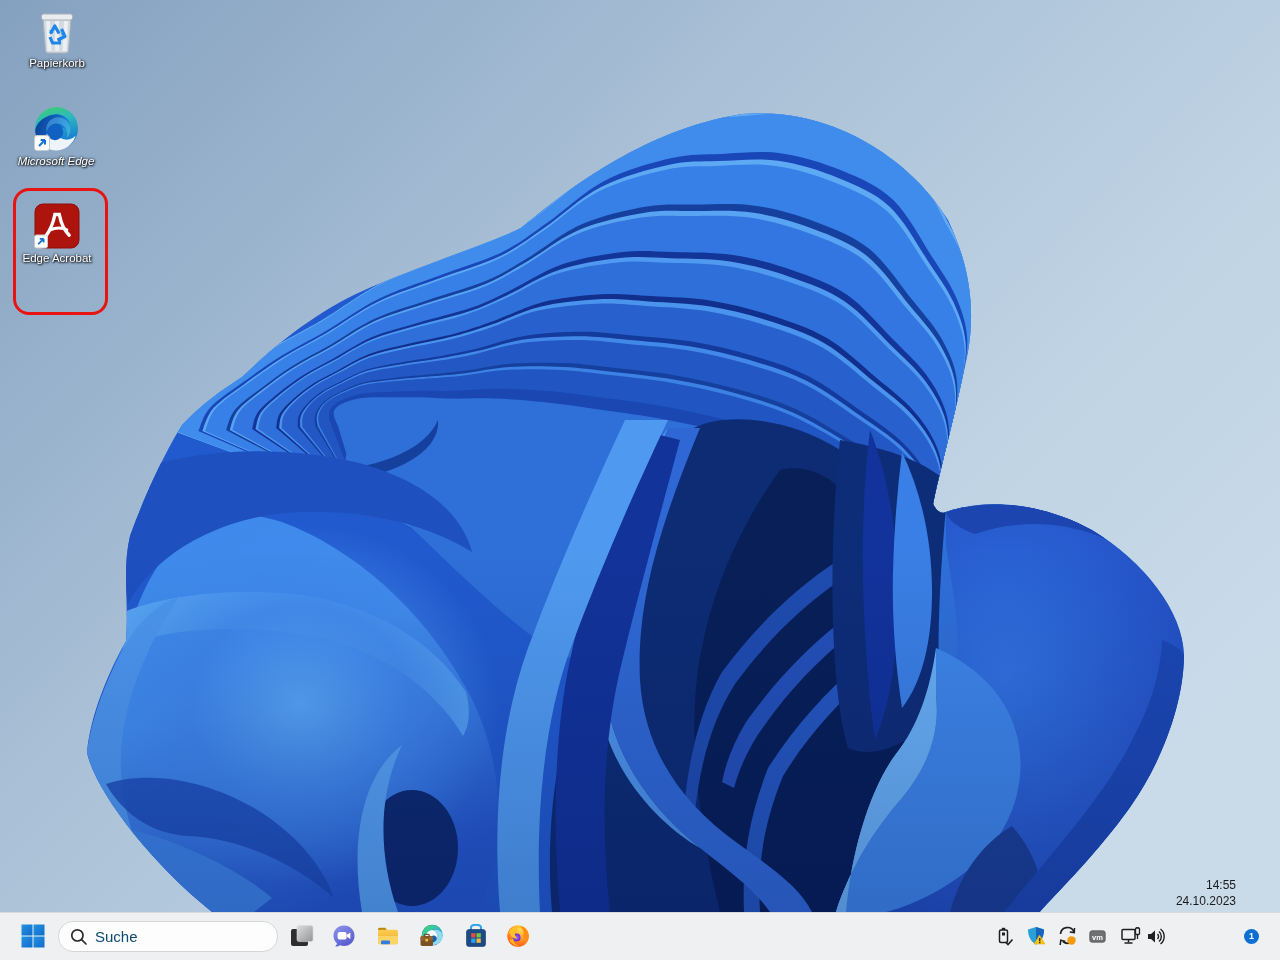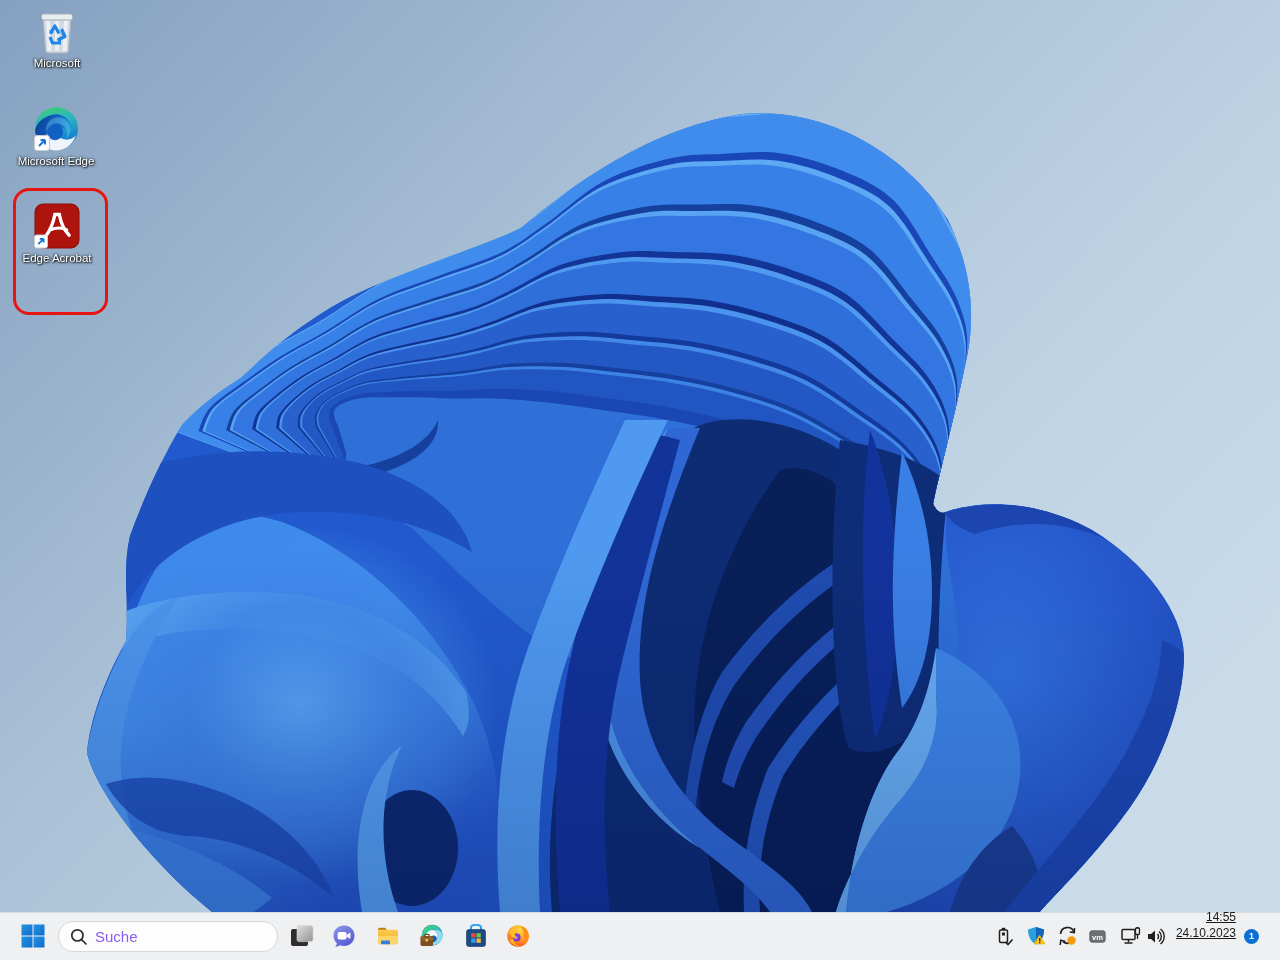--- a/index.html
+++ b/index.html
@@ -1,25 +1,25 @@
 <!DOCTYPE html>
 <html><head><meta charset="utf-8">
 <style>
 html,body{margin:0;padding:0;width:1280px;height:960px;overflow:hidden;
  font-family:"Liberation Sans",sans-serif;}
 #wall{position:absolute;left:0;top:0;width:1280px;height:912px;}
 .dicon{position:absolute;width:90px;text-align:center;color:#fff;font-size:11px;}
 .dlabel{display:block;margin-top:3px;text-shadow:1px 1px 2px rgba(0,0,0,.95),0 0 3px rgba(0,0,0,.7),-1px 0 2px rgba(0,0,0,.4);line-height:13px;font-size:11.5px;}
 #taskbar{position:absolute;left:0;top:912px;width:1280px;height:48px;background:#eef0f2;border-top:1px solid #d8dadc;}
-#clock{position:absolute;right:44px;top:909px;text-align:right;font-size:12px;color:#1a1a1a;line-height:16px;text-decoration:underline;}
+#clock{position:absolute;right:44px;top:877px;text-align:right;font-size:12px;color:#1a1a1a;line-height:16px;}
 #badge{position:absolute;right:21px;top:929px;width:15px;height:15px;border-radius:50%;background:#0b6fd4;color:#fff;font-size:9px;line-height:15px;text-align:center;font-weight:bold;}
 #redbox{position:absolute;left:13px;top:188px;width:89px;height:121px;border:3.8px solid #e81411;border-radius:16px;}
 .tico{position:absolute;top:924px;width:24px;height:24px;}
 #searchpill{position:absolute;left:58px;top:921px;width:218px;height:29px;background:#fdfdfd;border:1px solid #d4d6d8;border-radius:15px;}
-#searchpill span{position:absolute;left:36px;top:6px;font-size:15px;color:#8b5cf6;}
+#searchpill span{position:absolute;left:36px;top:6px;font-size:15px;color:#0c4a6e;}
 </style></head><body>
 <svg id="wall" viewBox="0 0 1280 912" preserveAspectRatio="none">
 <defs>
 <linearGradient id="bg" x1="0" y1="0" x2="1" y2="0.7">
  <stop offset="0" stop-color="#85a1c0"></stop>
         <stop offset="0.42" stop-color="#a9c0d6"></stop>
  <stop offset="0.75" stop-color="#bfd3e4"></stop>
         <stop offset="1" stop-color="#c9dbe9"></stop>
 </linearGradient>
 <radialGradient id="rpetal" cx="0.45" cy="0.42" r="0.8">
@@ -117,23 +117,23 @@
   <path d="M16.5 25.5 L20.8 18 L25.1 25.5"></path>
   <path d="M27.5 21 L31 28.5 L23.5 32"></path>
   <path d="M27 35 L18.5 35 L16 29"></path>
  </g>
  <g fill="#1e86e8">
   <path d="M16 26.5 L19.7 24.5 L15.5 21.5 Z"></path>
   <path d="M30.8 24.5 L30.5 28.9 L26.6 25.7 Z"></path>
   <path d="M27.5 31 L23.4 31.7 L25.9 36 Z"></path>
  </g>
 </svg>
-<span class="dlabel">Microsoft</span>
+<span class="dlabel">Papierkorb</span>
 </div>
-<div class="dicon" style="left:11px;top:105px;">
+<div class="dicon" style="left:11px;top:105px;font-style:italic;">
 <svg width="47" height="47" viewBox="0 0 47 47" style="display:block;margin:0 auto;">
  <defs>
   <linearGradient id="eg1" x1="0" y1="0" x2="0.25" y2="1">
             <stop offset="0" stop-color="#3fd263"></stop>
             <stop offset="0.4" stop-color="#2cb8c0"></stop>
             <stop offset="1" stop-color="#1273d2"></stop>
           </linearGradient>
   <linearGradient id="eg2" x1="0" y1="0" x2="1" y2="0.3">
             <stop offset="0" stop-color="#0b3e8e"></stop>
             <stop offset="0.6" stop-color="#1160c4"></stop>

